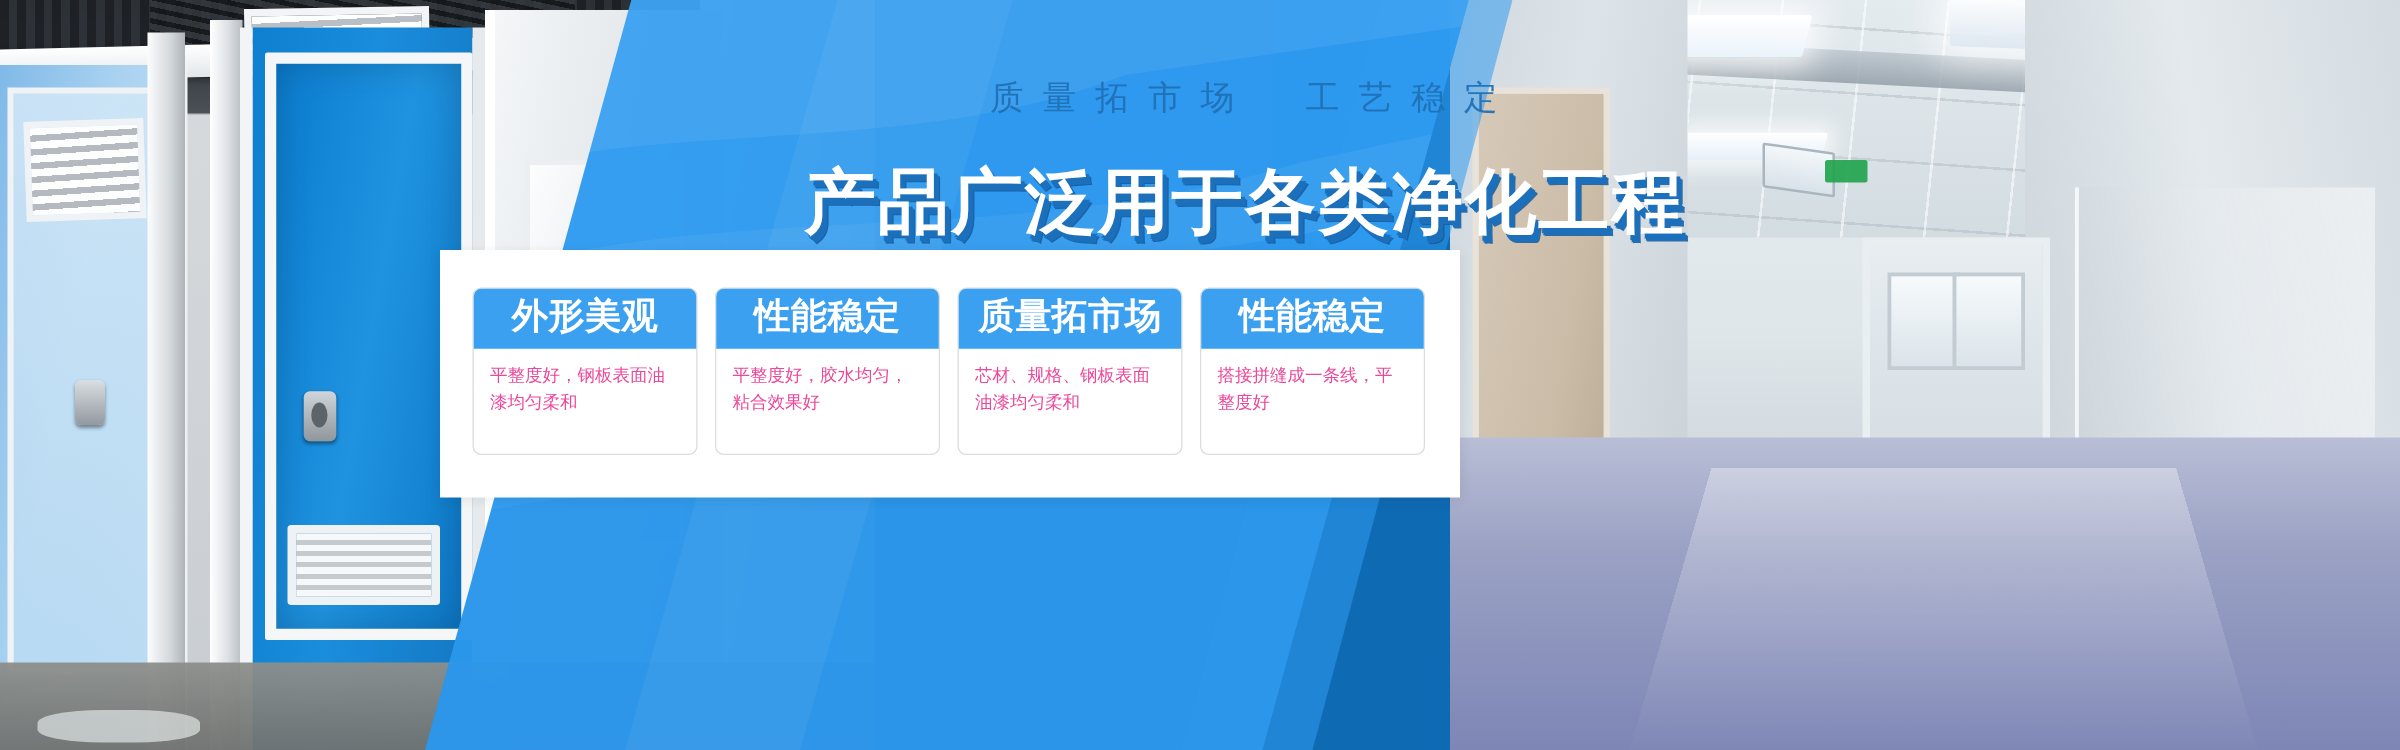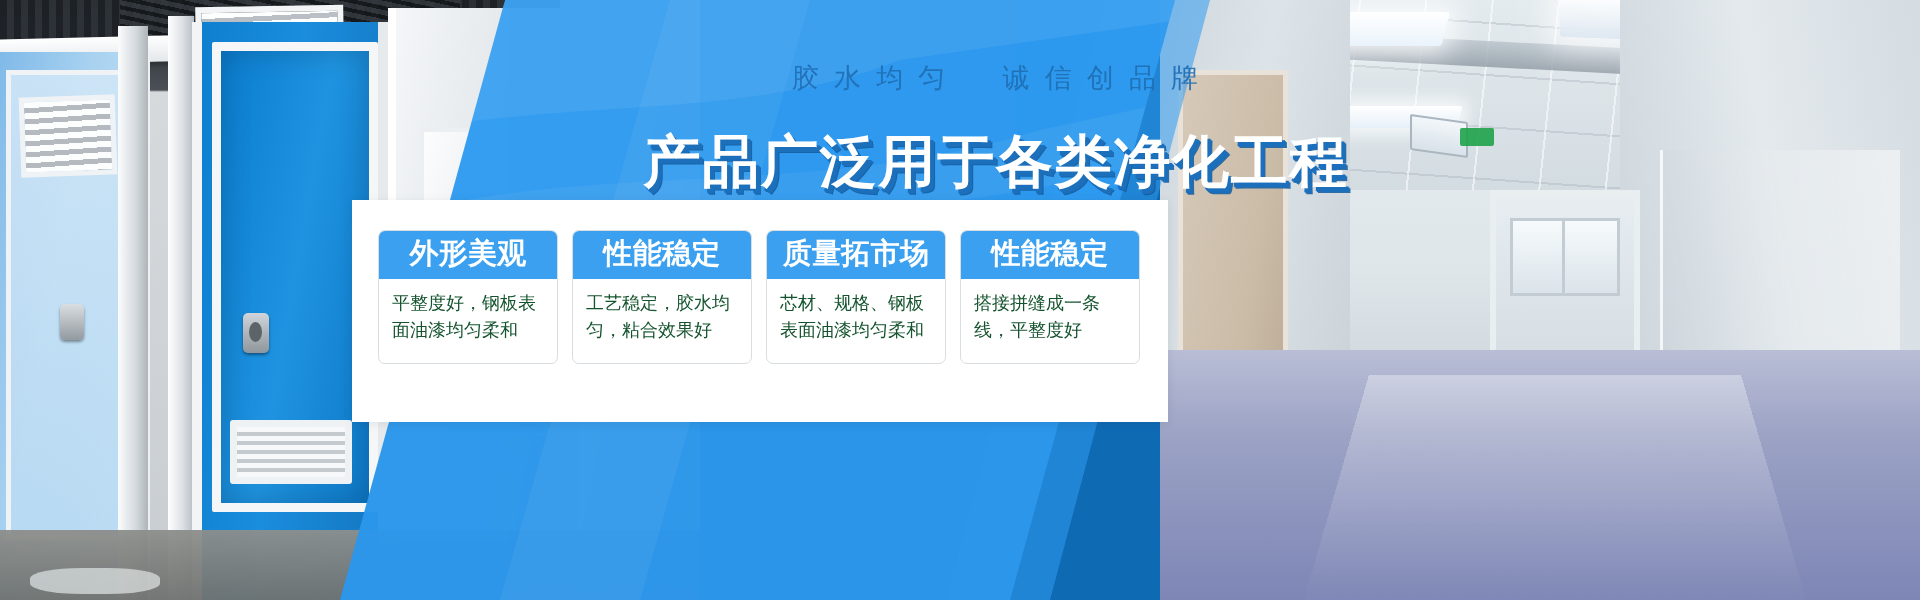--- a/index.html
+++ b/index.html
@@ -244,41 +244,41 @@
     font-size:57px; font-weight:bold; color:#ffffff;
     letter-spacing:.03em; text-indent:.03em;
     text-shadow:
       3px 4px 0 #1c6fbb,
       4px 5px 0 #1c6fbb,
       5px 6px 0 rgba(20,90,155,.85);
   }
 
   
   .cards-panel{
-    position:absolute; left:352px; top:200px; width:816px; height:222px;
+    position:absolute; left:352px; top:200px; width:816px; height:198px;
     background:#ffffff;
     display:flex; align-items:flex-start; gap:14px;
     padding:30px 26px 44px 26px;
     box-shadow:0 2px 10px rgba(0,0,0,.08);
   }
   .card{
     width:180px; min-height:134px; background:#ffffff;
     border:1px solid #d8dde1; border-radius:7px;
     overflow:hidden; display:flex; flex-direction:column;
   }
   .card-head{
     background:#3aa0ef; color:#ffffff;
     font-size:29px; font-weight:bold; letter-spacing:.01em;
     text-align:center; padding:7px 4px 9px 4px;
     border-radius:7px 7px 0 0;
     margin:-1px -1px 0 -1px;
     line-height:1.15;
   }
   .card-body{
-    font-size:18px; color:#14532d; line-height:1.48;
+    font-size:14px; color:#ec4899; line-height:1.48;
     padding:11px 12px 14px 13px; text-align:left;
   }
 </style>
 </head>
 <body>
 
 <div id="banner">
 
   <div class="photo-left">
     <div class="pl-ceiling"></div>
@@ -325,34 +325,34 @@
   <div class="blue-swoosh">
     <svg width="840" height="600" viewBox="0 0 840 600">
       <path d="M0,150 C180,90 380,130 560,60 L840,20 L840,0 L0,0 Z" fill="#ffffff" opacity="0.07"></path>
       <path d="M60,215 C260,160 470,200 700,130 L840,100 L840,150 C620,230 380,200 140,265 Z" fill="#ffffff" opacity="0.055"></path>
       <path d="M0,420 C220,360 460,420 700,350 L840,320 L840,600 L0,600 Z" fill="#1877c9" opacity="0.10"></path>
       <path d="M330,0 L470,0 L300,600 L160,600 Z" fill="#ffffff" opacity="0.05"></path>
     </svg>
   </div>
 
   <div class="text-wrap">
-    <div class="subtitle">胶水均匀　诚信创品牌</div>
+    <div class="subtitle">质量拓市场　工艺稳定</div>
     <div class="headline">产品广泛用于各类净化工程</div>
   </div>
 
   <div class="cards-panel">
 
     <div class="card">
       <div class="card-head">外形美观</div>
       <div class="card-body">平整度好，钢板表面油漆均匀柔和</div>
     </div>
 
     <div class="card">
       <div class="card-head">性能稳定</div>
-      <div class="card-body">工艺稳定，胶水均匀，粘合效果好</div>
+      <div class="card-body">平整度好，胶水均匀，粘合效果好</div>
     </div>
 
     <div class="card">
       <div class="card-head">质量拓市场</div>
       <div class="card-body">芯材、规格、钢板表面油漆均匀柔和</div>
     </div>
 
     <div class="card">
       <div class="card-head">性能稳定</div>
       <div class="card-body">搭接拼缝成一条线，平整度好</div>

